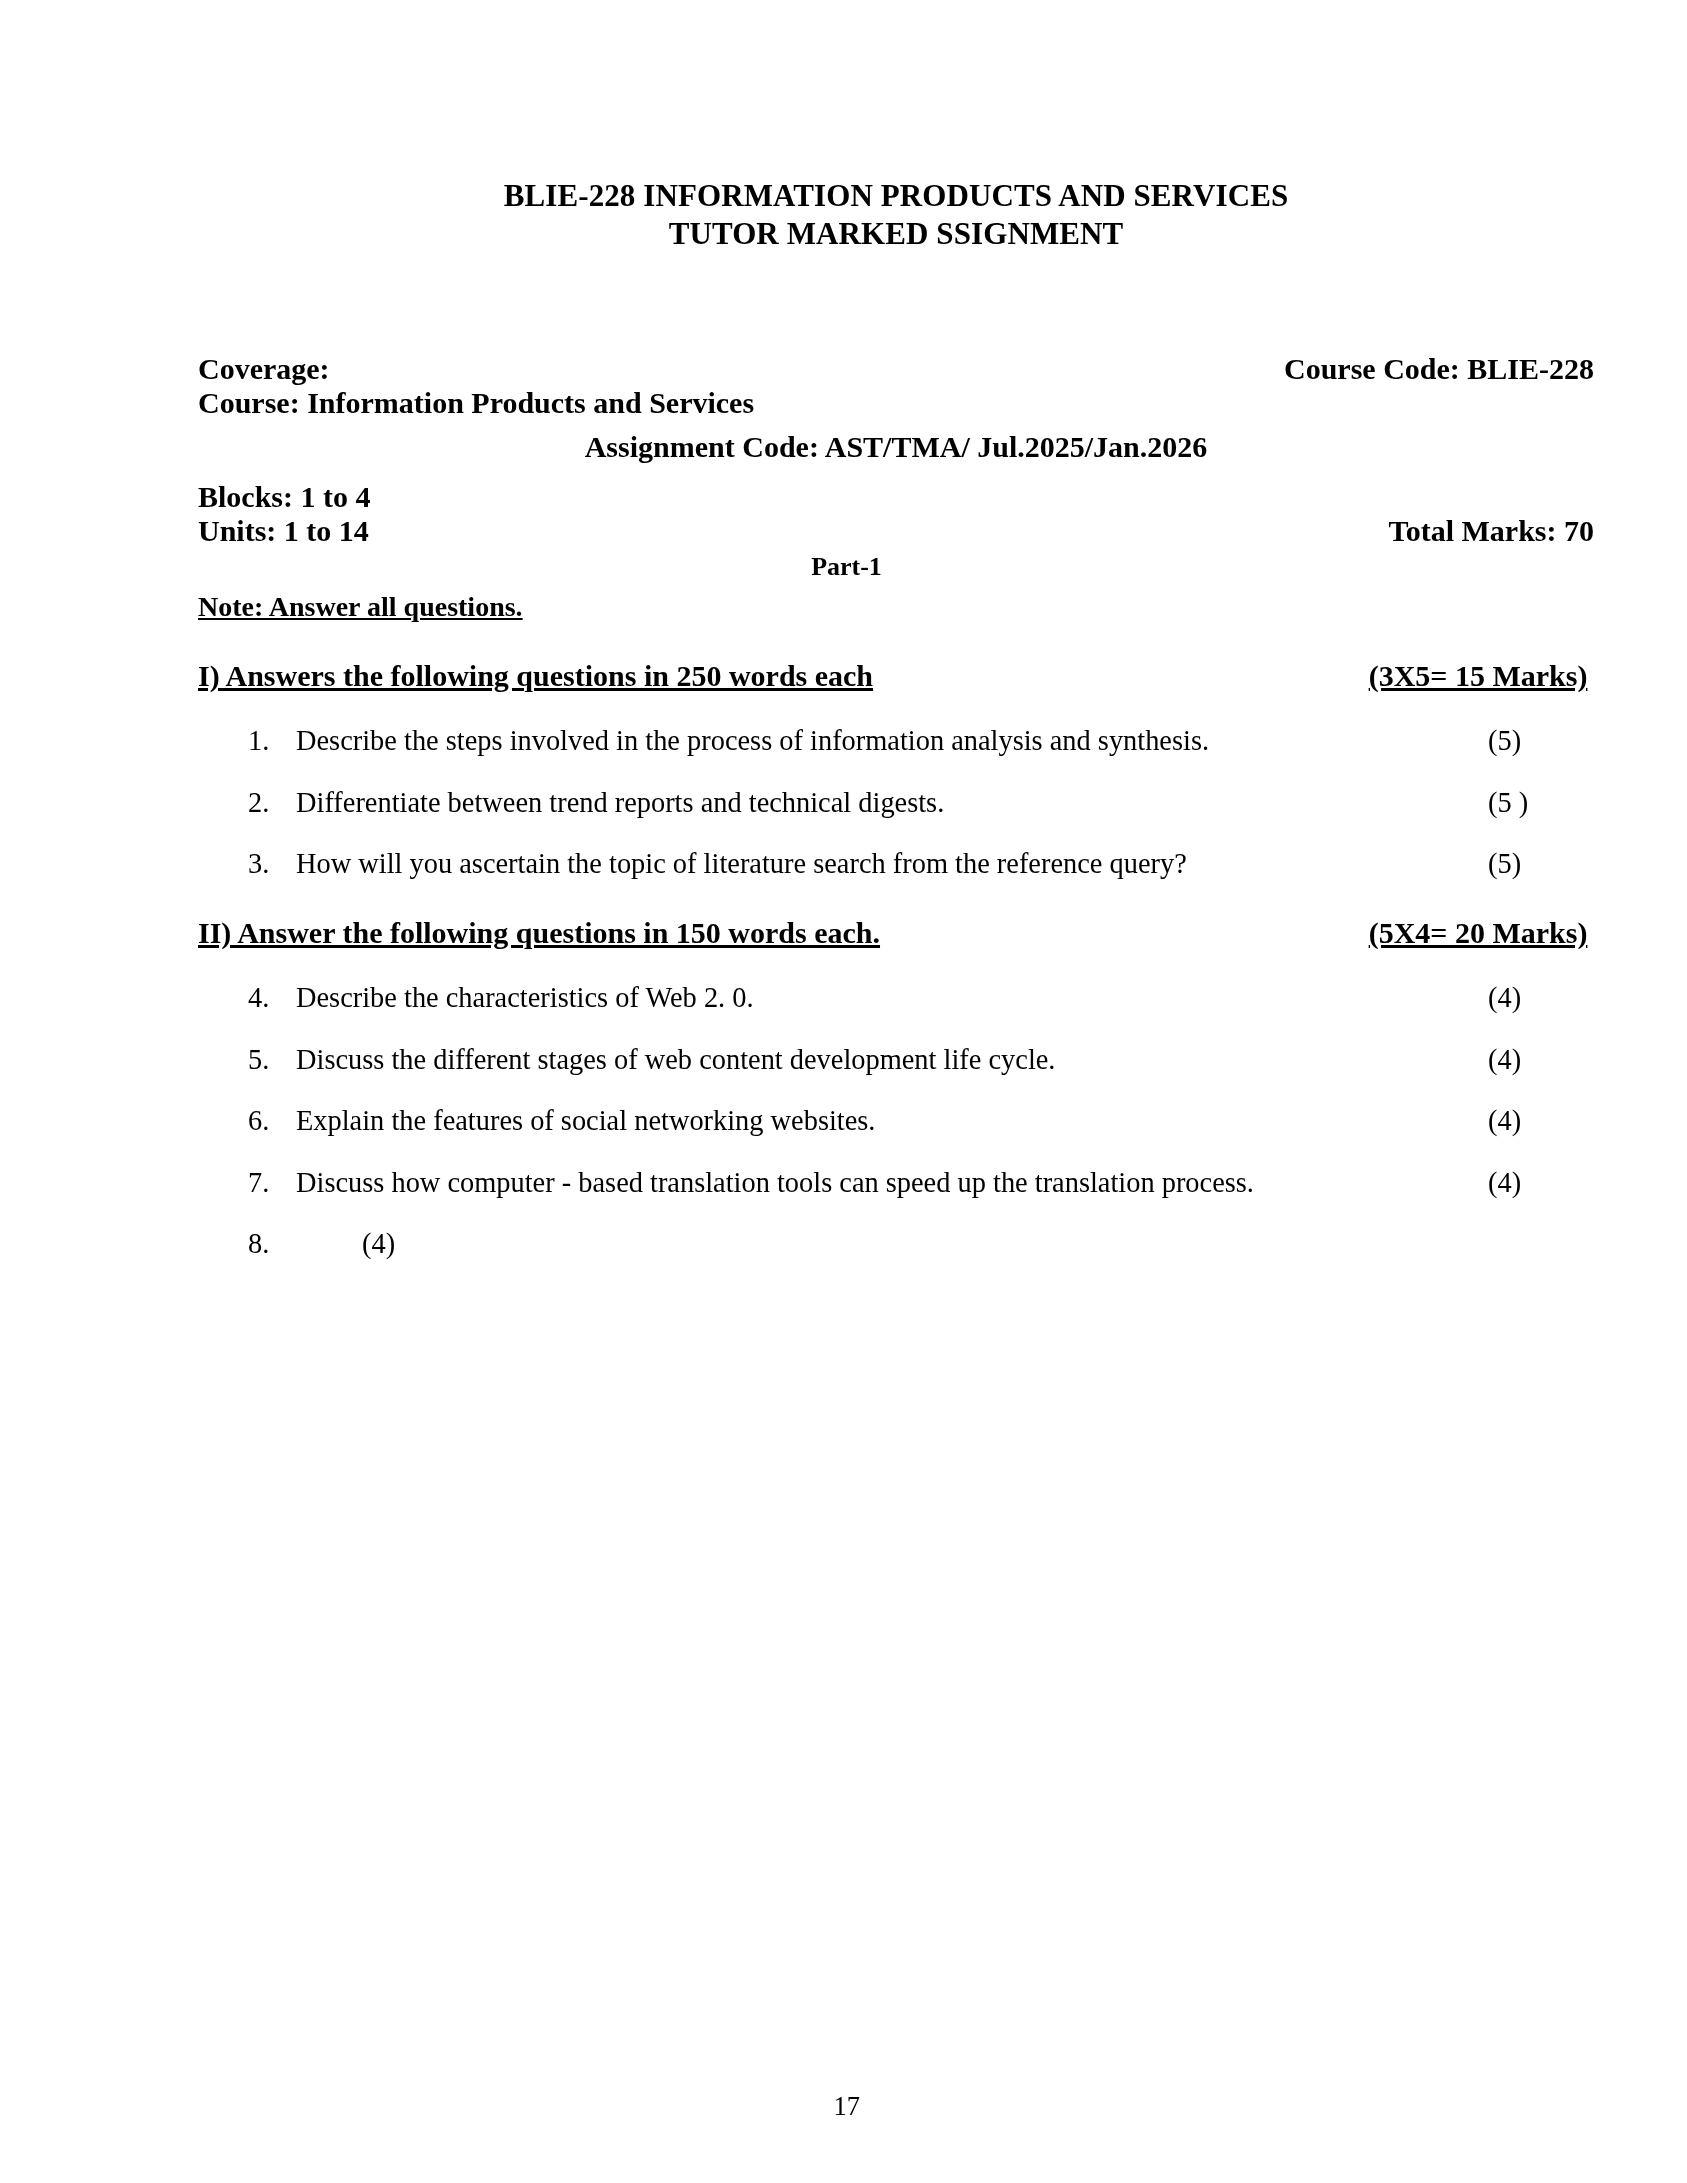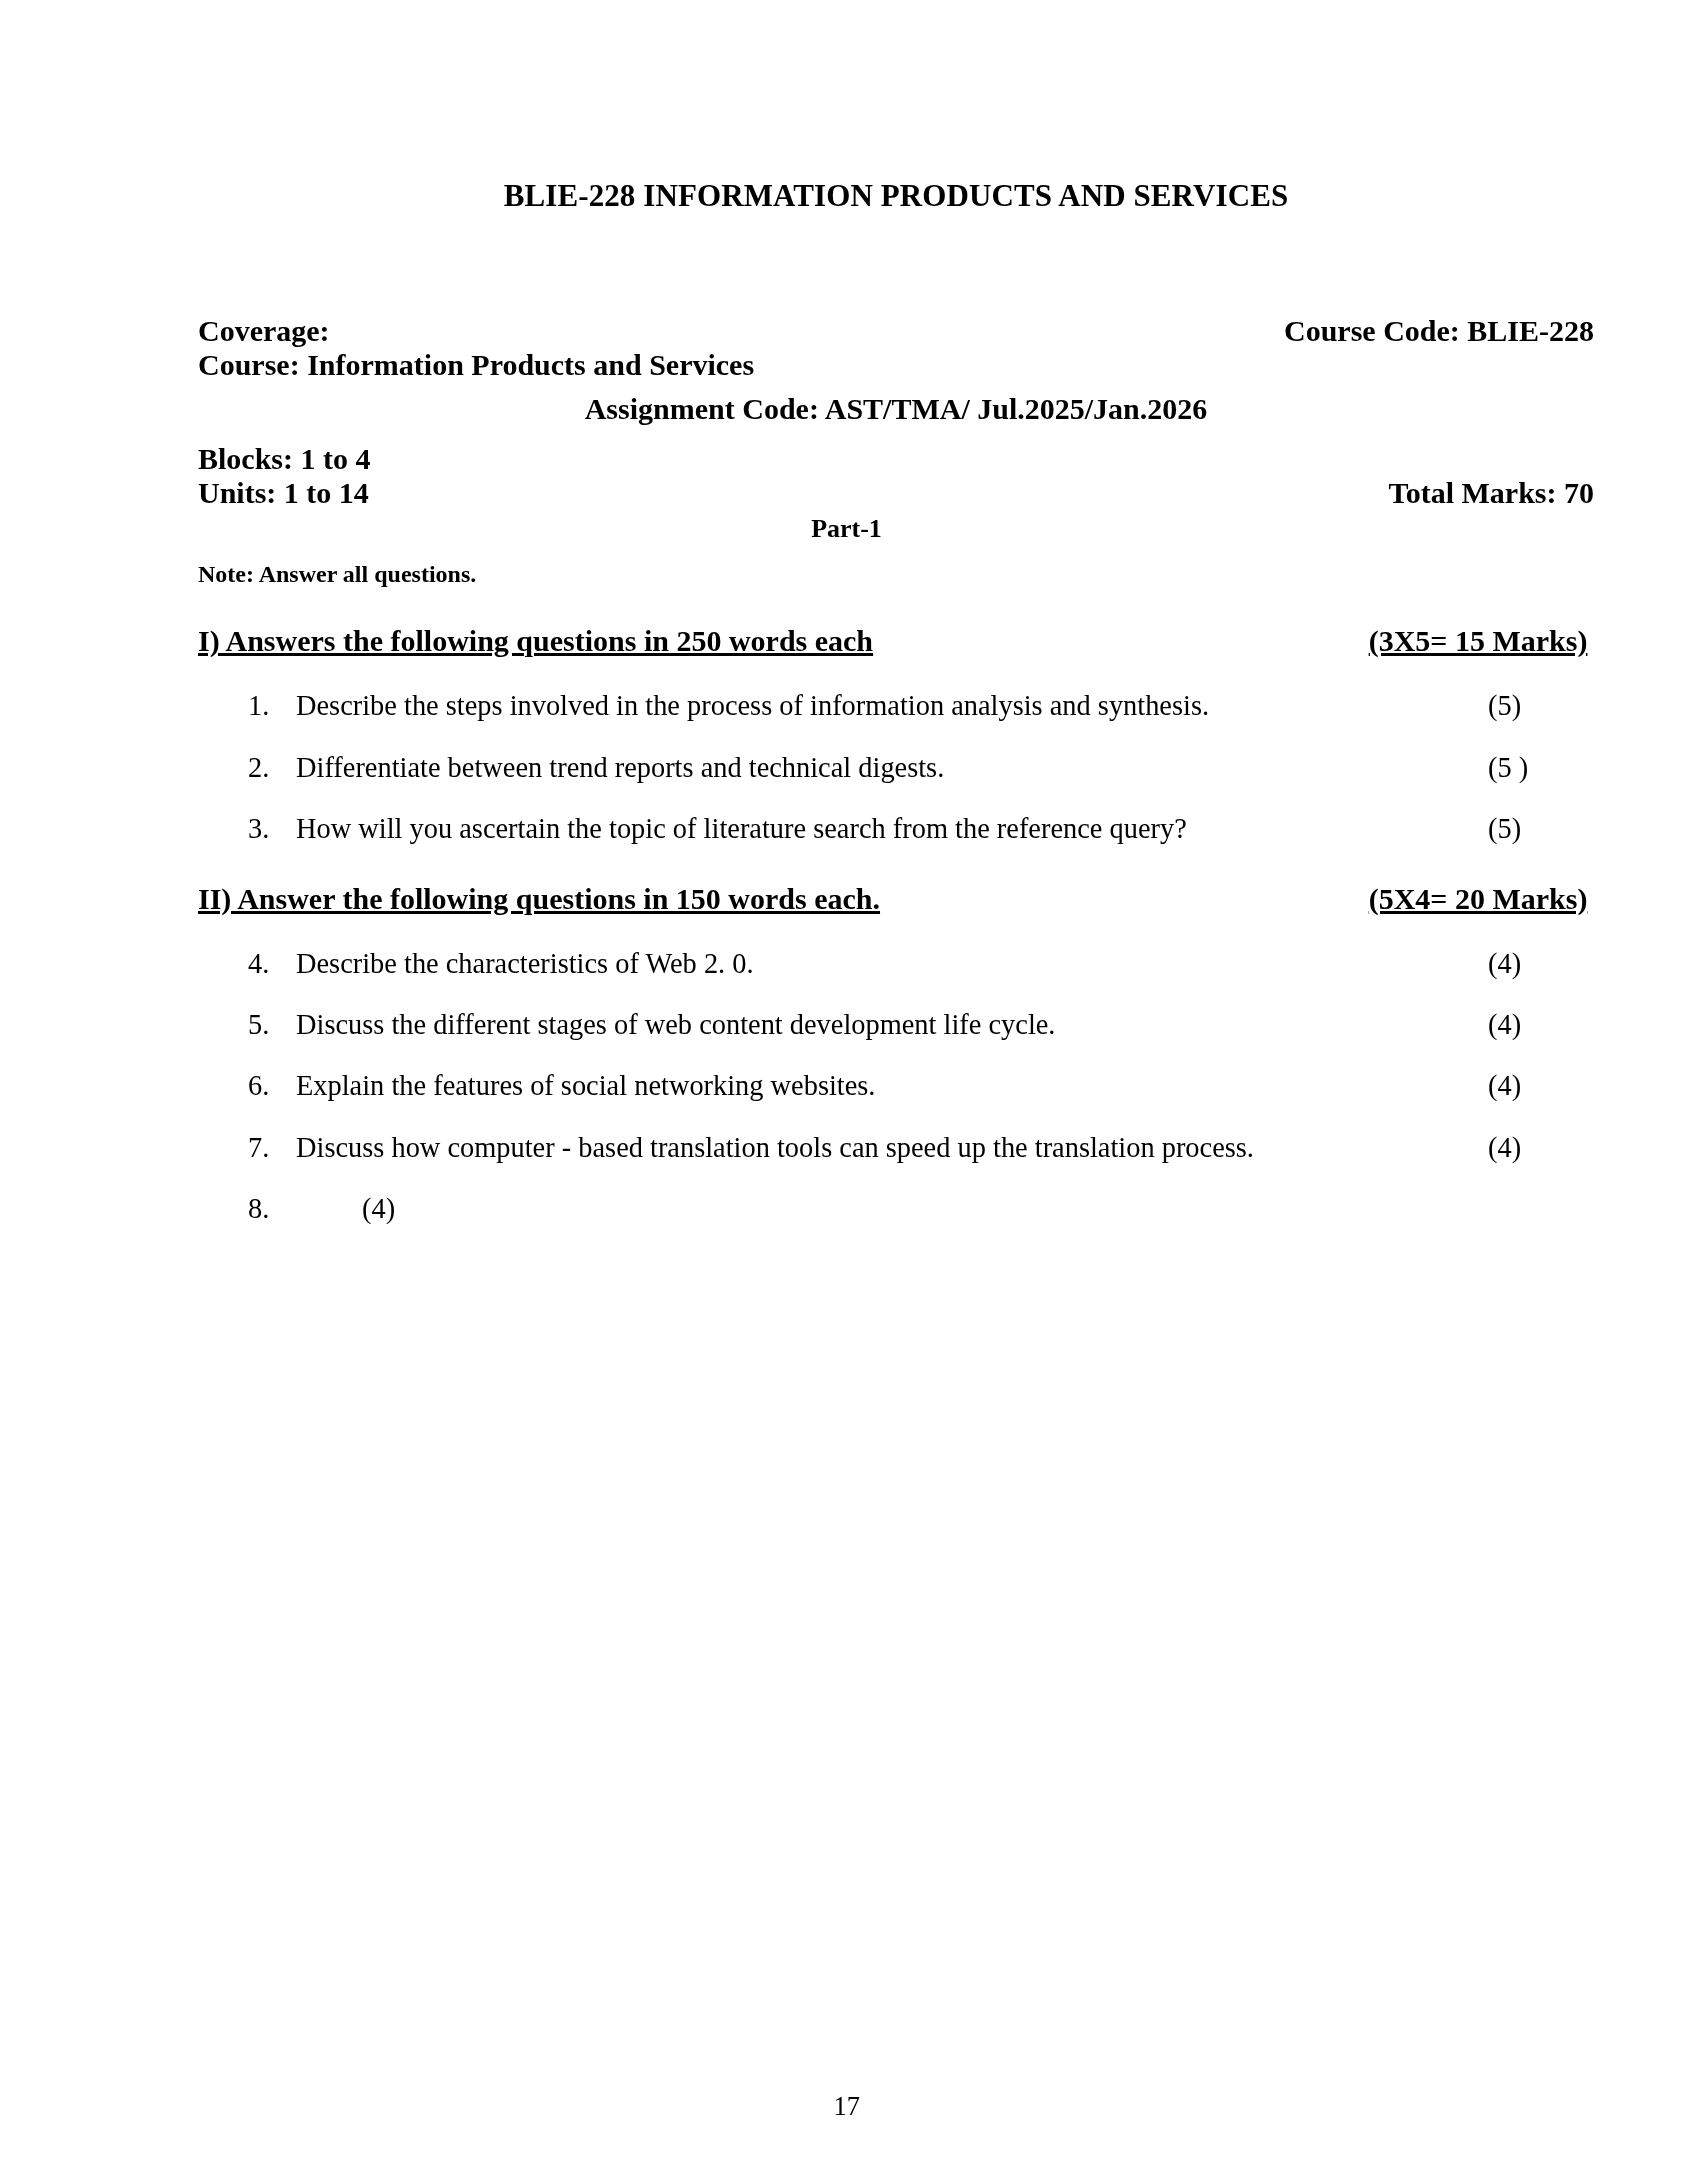--- a/index.html
+++ b/index.html
@@ -63,23 +63,24 @@
   .meta-blocks { margin-top: 20px; }
 
   .part-line {
     margin-top: 8px;
     font-weight: bold;
     font-size: 26px;
     text-align: center;
     padding-right: 99px;
   }
   .note-line {
-    margin-top: 20px;
-    font-weight: bold;
-    font-size: 24px;
+    margin-top: 13px;
+    font-weight: bold;
+    font-size: 28px;
+    text-decoration: underline;
   }
 
   
   .section-heading {
     display: flex;
     justify-content: space-between;
     align-items: baseline;
     font-weight: bold;
     font-size: 30px;
     white-space: nowrap;
@@ -135,20 +136,21 @@
   }
 </style>
 </head>
 <body>
 
 <div class="page">
   <div class="content">
 
     <div class="title-block">
       <span class="title-line">BLIE-228 INFORMATION PRODUCTS AND SERVICES</span>
+      <span class="title-line">TUTOR MARKED SSIGNMENT</span>
     </div>
 
     <div class="meta">
 
       <div class="meta-row">
         <span class="meta-left">Coverage:</span>
         <span class="meta-right">Course Code: BLIE-228</span>
       </div>
 
       <div class="meta-row tight">

